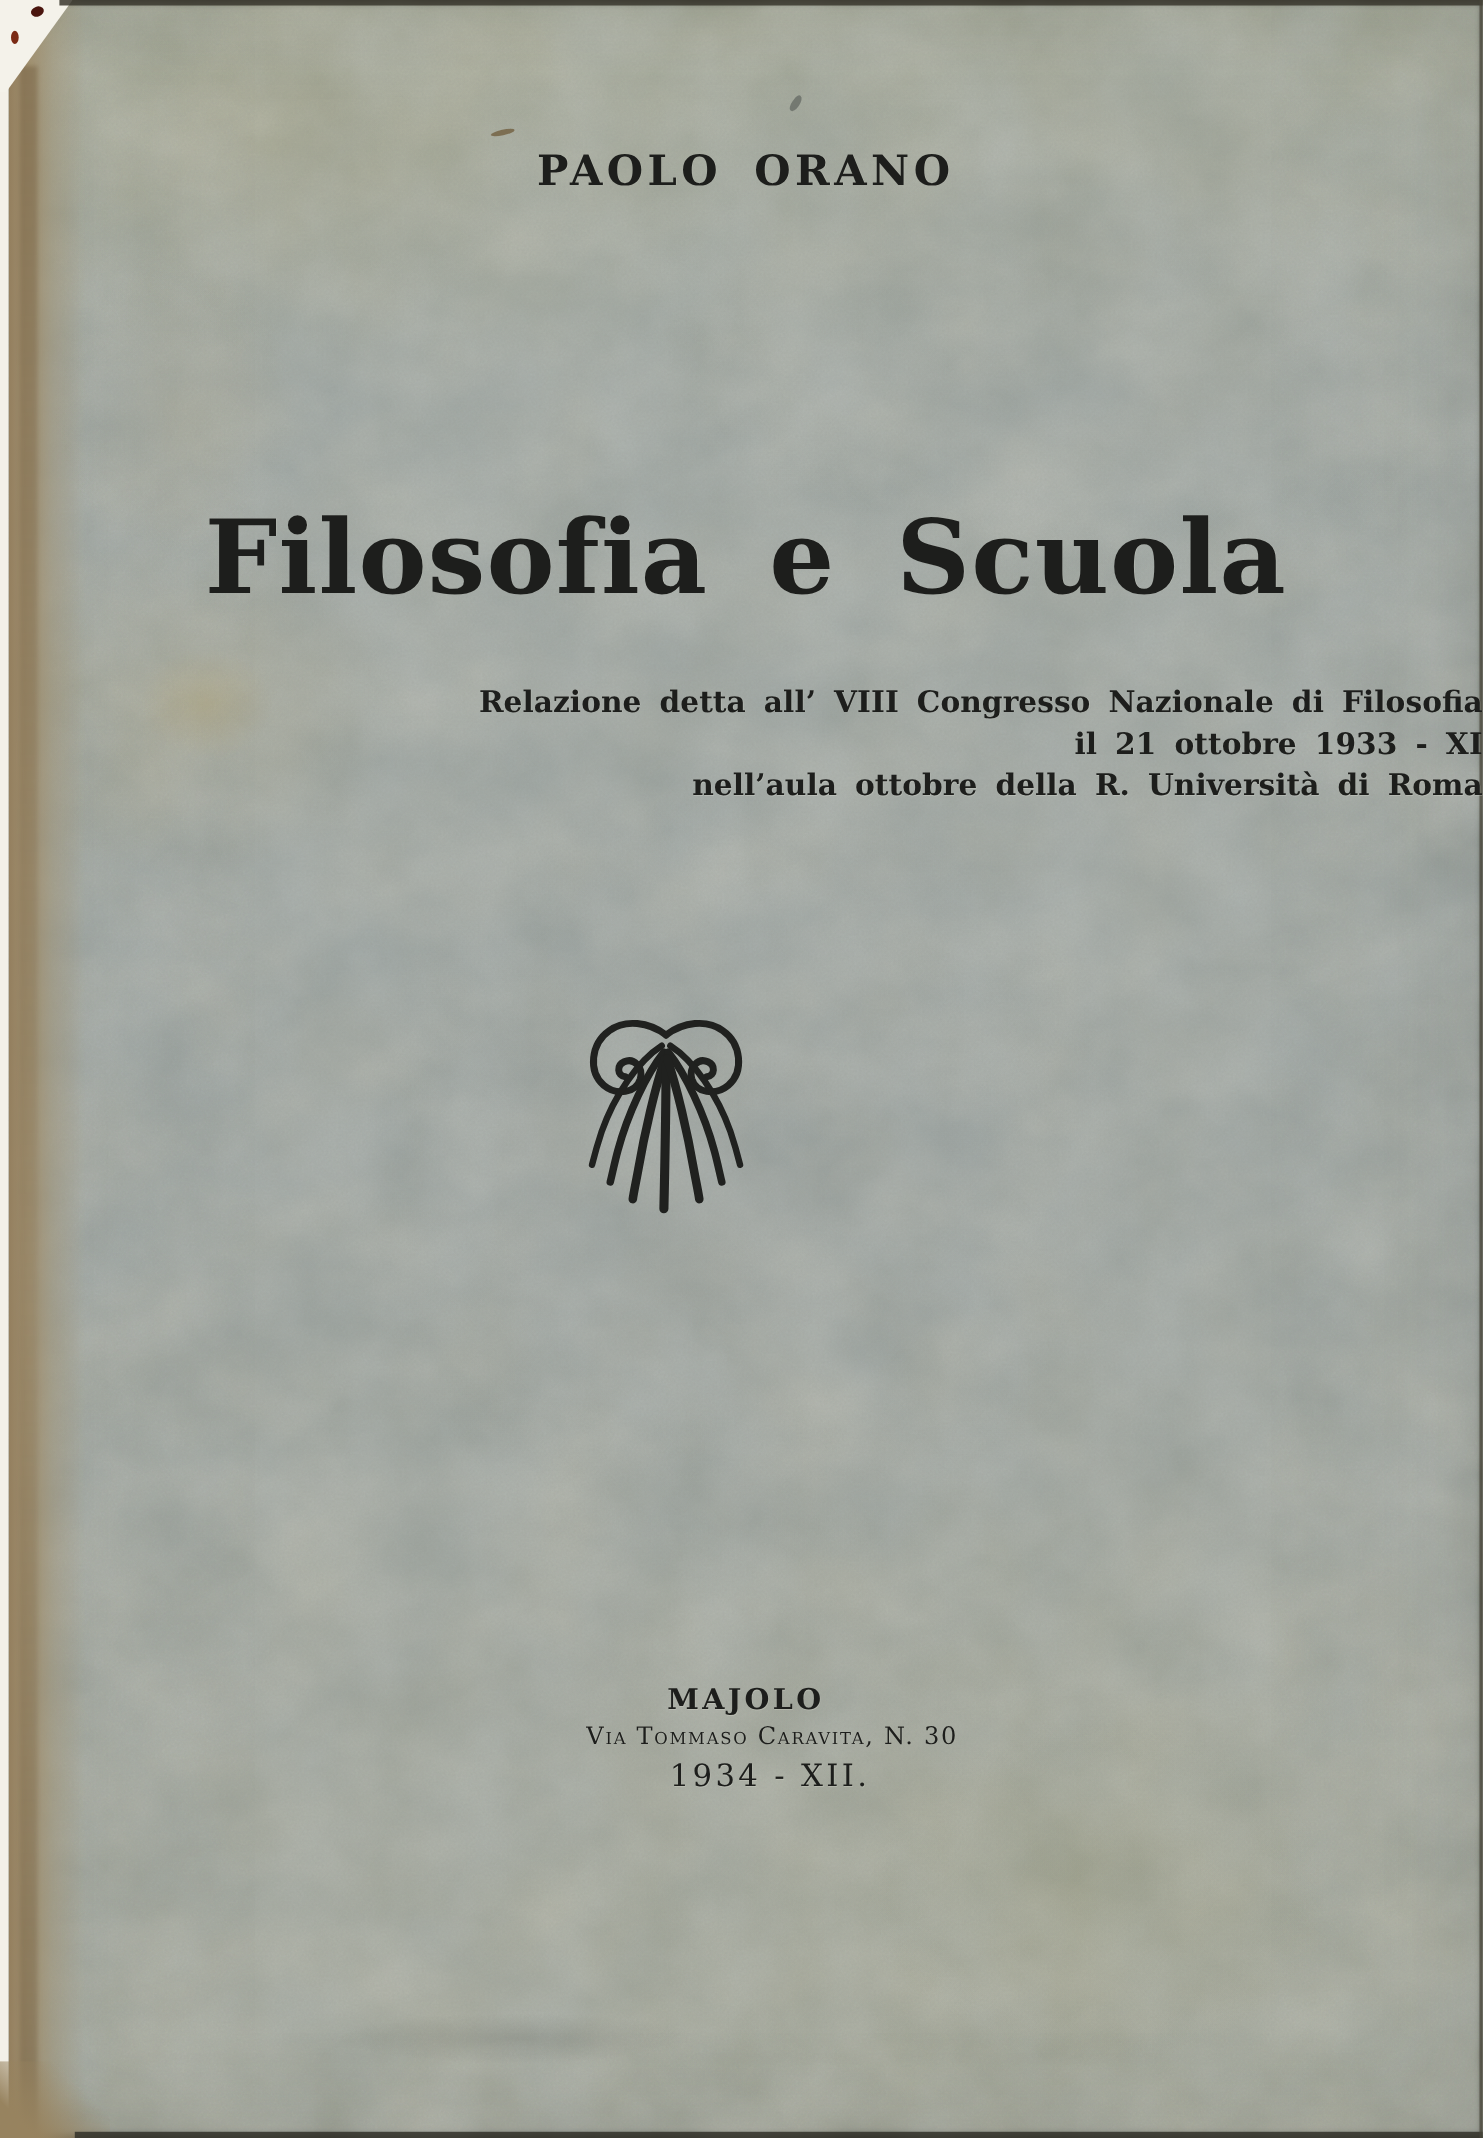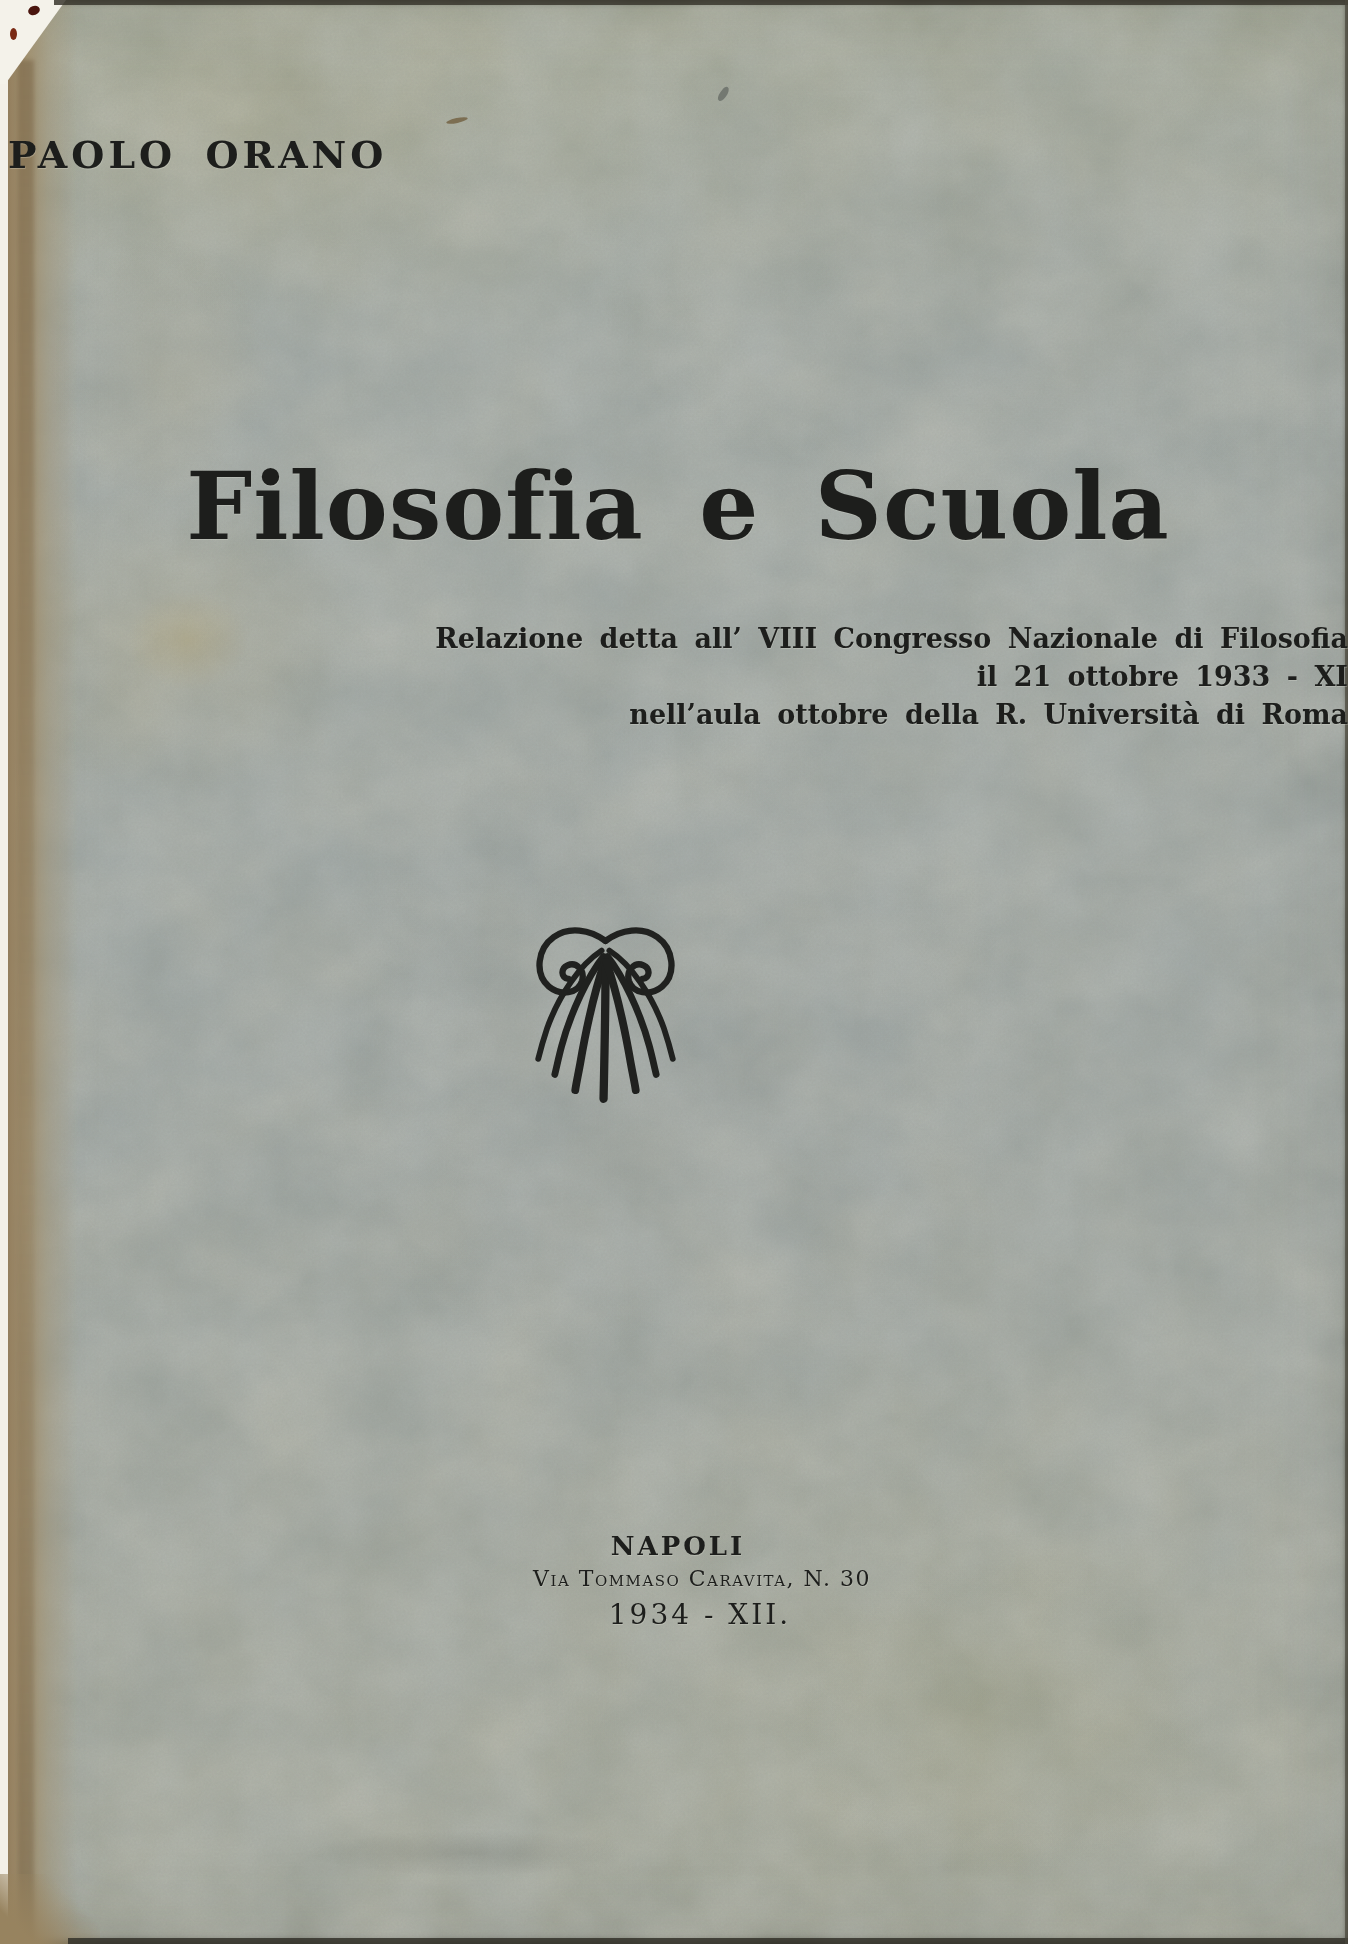--- a/index.html
+++ b/index.html
@@ -63,21 +63,21 @@
   .speck-4 { left: 438px; top: 118px; width: 22px; height: 5px;  background: #6d5a38; transform: rotate(-12deg); opacity:.75; border-radius: 50%; }
   .stain { position: absolute; border-radius: 50%; pointer-events: none; }
   .stain-1 { left: 120px; top: 590px;  width: 120px; height: 100px; background: radial-gradient(closest-side, rgba(168,146,84,0.25), rgba(168,146,84,0)); }
   .stain-2 { left: 40px;  top: 240px;  width: 220px; height: 260px; background: radial-gradient(closest-side, rgba(150,140,100,0.16), rgba(150,140,100,0)); }
   .stain-3 { left: 780px; top: 1560px; width: 420px; height: 320px; background: radial-gradient(closest-side, rgba(152,150,110,0.14), rgba(152,150,110,0)); }
   .smudge  { left: 300px; top: 1830px; width: 320px; height: 46px; background: radial-gradient(closest-side, rgba(85,90,82,0.22), rgba(85,90,82,0)); position:absolute; }
   
   .ink { color: #1d1e1c; text-shadow: 0.5px 0.5px 0 rgba(235,235,225,0.25); }
   .author-line {
     position: absolute; left: 0; right: 0; top: 132px;
-    text-align: left;
+    text-align: center;
     font-size: 38px; font-weight: bold;
     letter-spacing: 4px; word-spacing: 12px;
   }
   .title-line {
     position: absolute; left: 0; right: 0; top: 452px;
     text-align: center;
     font-size: 93px; font-weight: bold;
     letter-spacing: 1px; word-spacing: 22px;
     white-space: nowrap;
   }
@@ -164,19 +164,19 @@
 
         <path d="M100,42 C100,80 99,130 98,176" stroke-width="8.5"></path>
 
         <path d="M104,24 C126,38 148,70 160,104 C164,116 167,127 169,135" stroke-width="6"></path>
         <path d="M102,30 C118,50 136,88 145,122 C148,133 150,143 152,151" stroke-width="7"></path>
         <path d="M101,36 C110,62 120,105 126,140 C128,151 130,160 131,167" stroke-width="8"></path>
       </svg>
     </div>
 
     <div class="imprint-block ink">
-      <div class="imprint-city">NAPOLI</div>
+      <div class="imprint-city">MAJOLO</div>
       <div class="imprint-address">Via Tommaso Caravita, N. 30</div>
       <div class="imprint-year">1934 - XII.</div>
     </div>
 
   </div>
 </div>
 
 </body></html>

